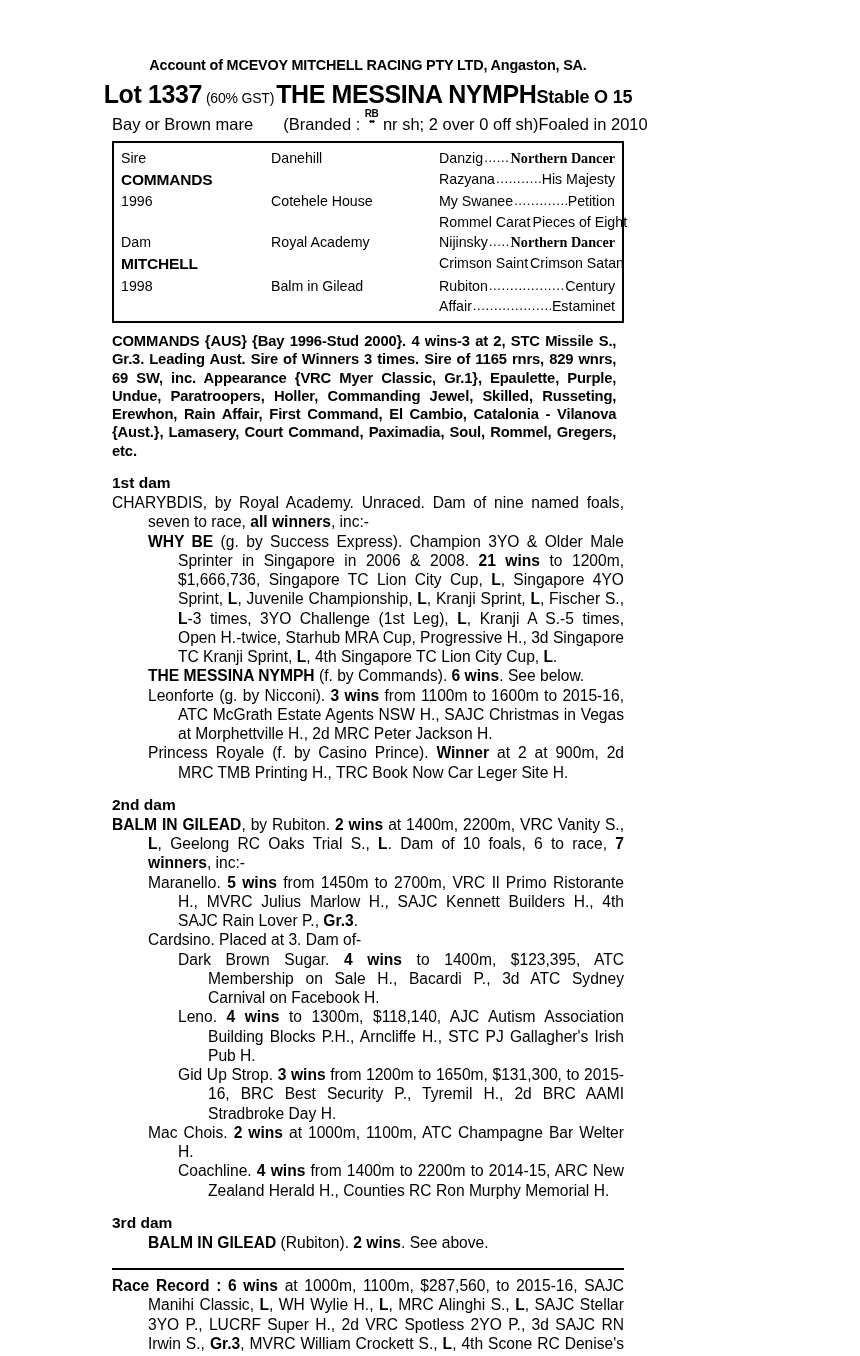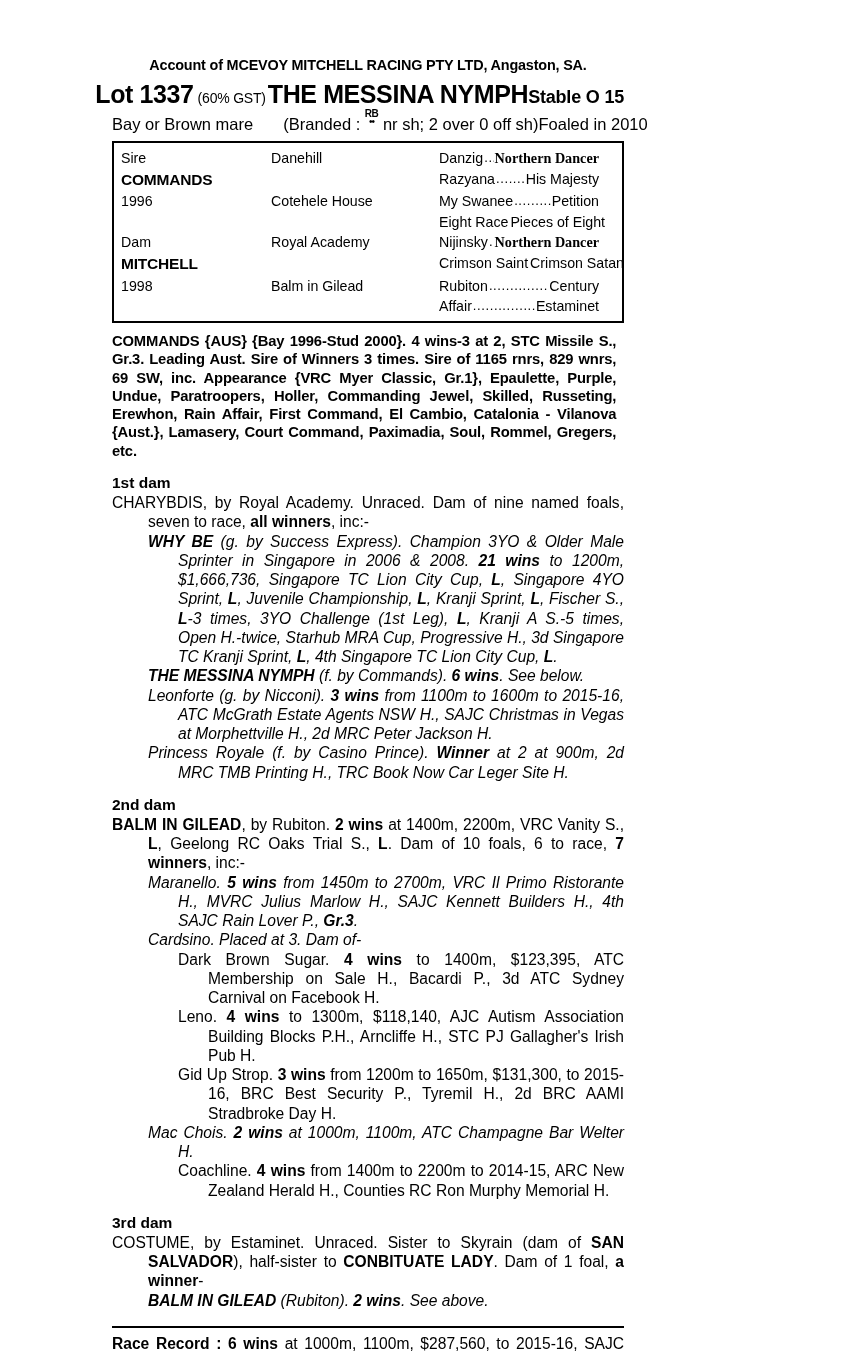--- a/index.html
+++ b/index.html
@@ -30,21 +30,21 @@
     font-stretch: condensed;
     letter-spacing: -0.2px;
     transform: scaleX(0.93);
     transform-origin: center top;
     margin: 0 0 6px 0;
     white-space: nowrap;
   }
   .lot-line {
     display: flex;
     align-items: baseline;
-    justify-content: flex-end;
+    justify-content: center;
     white-space: nowrap;
     margin-bottom: 2px;
   }
   .lot-no {
     font-size: 25px;
     font-weight: bold;
     letter-spacing: -0.4px;
   }
   .gst {
     font-size: 14px;
@@ -82,21 +82,21 @@
     position: relative;
   }
   .brand-mark .bl { display: block; font-size: 10px; font-weight: bold; letter-spacing: -0.5px; text-align: center;}
   .brand-mark .br { display: block; font-size: 10px; margin-top: -2px; letter-spacing: -1px;}
   .desc-foaled { margin-left: auto; }
 
   
   .ped-table {
     border: 2.5px solid #000;
     width: 100%;
-    padding: 5px 16px 4px 0;
+    padding: 5px 0 4px 0;
     margin-bottom: 9px;
   }
   .ped-row {
     display: flex;
     line-height: 1.44;
     font-size: 14.2px;
     padding: 0 7px;
   }
   .ped-col1 { width: 150px; flex: none; }
   .ped-col2 { width: 168px; flex: none; }
@@ -135,21 +135,21 @@
     margin-bottom: 1px;
   }
   .blk {
     font-size: 15.6px;
     line-height: 1.235;
     text-align: justify;
     text-justify: inter-word;
   }
   .blk p { margin: 0; }
   .lvl0h { padding-left: 36px; text-indent: -36px; }
-  .lvl1 { padding-left: 66px; text-indent: -30px; font-style: italic; }
+  .lvl1 { padding-left: 66px; text-indent: -30px; }
   .lvl2 { padding-left: 96px; text-indent: -30px; }
   b, .nb { font-weight: bold; }
 
   
   .rr-wrap {
     border-top: 2.5px solid #000;
     border-bottom: 2.5px solid #000;
     padding: 6px 0 7px 0;
     margin-top: 16px;
   }
@@ -220,21 +220,21 @@
         <div class="ped-col3">
           <span class="gp">My Swanee</span>
           <span class="dots">........................................................................................................................</span>
           <span class="gp">Petition</span>
         </div>
       </div>
       <div class="ped-row">
         <div class="ped-col1"></div>
         <div class="ped-col2"></div>
         <div class="ped-col3">
-          <span class="gp">Eight Race</span>
+          <span class="gp">Rommel Carat</span>
           <span class="dots">........................................................................................................................</span>
           <span class="gp">Pieces of Eight</span>
         </div>
       </div>
       <div class="ped-row">
         <div class="ped-col1">Dam</div>
         <div class="ped-col2">Royal Academy</div>
         <div class="ped-col3">
           <span class="gp">Nijinsky</span>
           <span class="dots">........................................................................................................................</span>
@@ -288,21 +288,20 @@
       <p class="lvl1">Cardsino. Placed at 3. Dam of-</p>
       <p class="lvl2">Dark Brown Sugar. <b>4 wins</b> to 1400m, $123,395, ATC Membership on Sale H., Bacardi P., 3d ATC Sydney Carnival on Facebook H.</p>
       <p class="lvl2">Leno. <b>4 wins</b> to 1300m, $118,140, AJC Autism Association Building Blocks P.H., Arncliffe H., STC PJ Gallagher's Irish Pub H.</p>
       <p class="lvl2">Gid Up Strop. <b>3 wins</b> from 1200m to 1650m, $131,300, to 2015-16, BRC Best Security P., Tyremil H., 2d BRC AAMI Stradbroke Day H.</p>
       <p class="lvl1">Mac Chois. <b>2 wins</b> at 1000m, 1100m, ATC Champagne Bar Welter H.</p>
       <p class="lvl2">Coachline. <b>4 wins</b> from 1400m to 2200m to 2014-15, ARC New Zealand Herald H., Counties RC Ron Murphy Memorial H.</p>
     </div>
 
   <div class="dam-head">3rd dam</div>
   <div class="blk" id="blk-third">
-      <p class="lvl0h">COSTUME, by Estaminet. Unraced. Sister to Skyrain (dam of <b>SAN SALVADOR</b>), half-sister to <b>CONBITUATE LADY</b>. Dam of 1 foal, <b>a winner</b>-</p>
       <p class="lvl1"><b>BALM IN GILEAD</b> (Rubiton). <b>2 wins</b>. See above.</p>
     </div>
 
   <div class="rr-wrap">
     <div class="rr" id="rr-text"><b>Race Record : 6 wins</b> at 1000m, 1100m, $287,560, to 2015-16, SAJC Manihi Classic, <b>L</b>, WH Wylie H., <b>L</b>, MRC Alinghi S., <b>L</b>, SAJC Stellar 3YO P., LUCRF Super H., 2d VRC Spotless 2YO P., 3d SAJC RN Irwin S., <b>Gr.3</b>, MVRC William Crockett S., <b>L</b>, 4th Scone RC Denise's Joy S., <b>L</b>.</div>
   </div>
 
   <div class="footer">Book 1 - Wednesday 1 June to follow Lot 676</div>
 
 </div>

